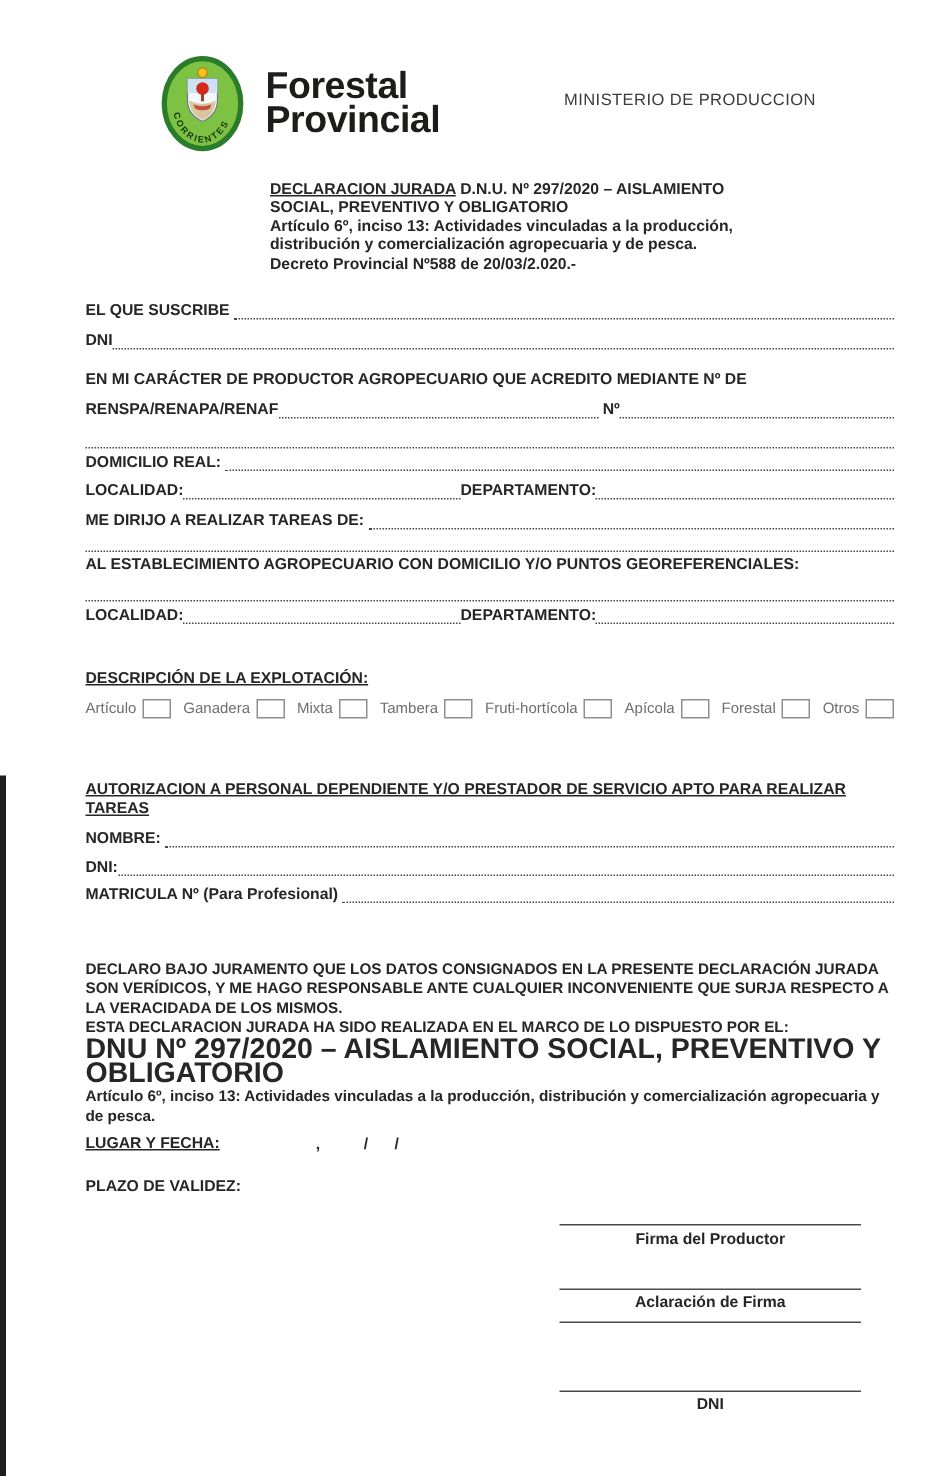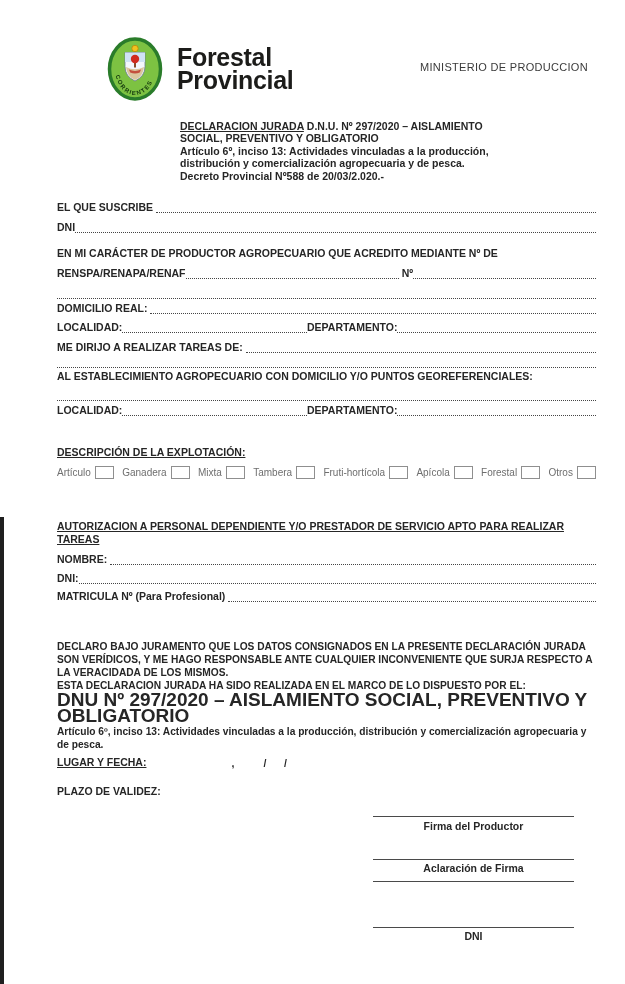--- a/index.html
+++ b/index.html
@@ -4,21 +4,21 @@
 <style>
   html,body{margin:0;padding:0;background:#fff;}
   .page{position:relative;width:625px;height:984px;background:#ffffff;overflow:hidden;
         font-family:"Liberation Sans",sans-serif;color:#262626;}
   .scan-line{position:absolute;left:0;top:517px;width:4px;height:467px;background:#1f1f1f;}
 
   
   .logo{position:absolute;left:107px;top:36px;}
   .brand{position:absolute;left:177px;top:46px;font-size:25px;font-weight:bold;
          line-height:23px;letter-spacing:-0.3px;color:#1c1c1a;}
-  .ministry{position:absolute;left:376px;top:61px;font-size:11px;color:#3a3a3a;letter-spacing:0.3px;margin-left:44px;}
+  .ministry{position:absolute;left:376px;top:61px;font-size:11px;color:#3a3a3a;letter-spacing:0.3px;}
 
   
   .title-block{position:absolute;left:180px;top:120px;width:424px;text-align:left;
                font-weight:bold;font-size:10.5px;line-height:12.4px;color:#262626;}
   .u{text-decoration:underline;}
 
   
   .fline{position:absolute;left:57px;width:539px;display:flex;align-items:flex-end;height:13px;}
   .lbl{font-weight:bold;font-size:10.5px;color:#262626;white-space:pre;line-height:13px;}
   .fill{flex:1;border-bottom:1.8px dotted #454545;margin-bottom:1px;min-width:8px;}
@@ -33,21 +33,21 @@
   .cb-item{display:flex;align-items:center;gap:4px;}
   .cb-label{font-size:10px;color:#6e6e6e;white-space:nowrap;}
   .cb-box{width:19px;height:13px;border:1px solid #8f8f8f;background:#fff;box-sizing:border-box;}
 
   
   .decl{position:absolute;left:57px;top:640px;width:541px;font-weight:bold;
         font-size:10.2px;line-height:13px;color:#262626;}
   .decl .dnu{font-size:19px;line-height:16px;margin-top:0;}
   .decl .articulo{margin-top:1px;}
 
-  .lugar-line{position:absolute;left:57px;top:755px;height:14px;gap:21px;}
+  .lugar-line{position:absolute;left:57px;top:755px;height:14px;}
   .fecha-ph{font-weight:bold;font-size:10.5px;color:#262626;white-space:pre;margin-left:64px;}
   .plazo-line{position:absolute;left:57px;top:785px;}
 
   
   .sigline{position:absolute;width:201px;border-top:1.2px solid #4a4a4a;}
   .siglabel{position:absolute;width:201px;text-align:center;font-weight:bold;
             font-size:10.5px;color:#262626;}
 </style>
 </head>
 <body>

